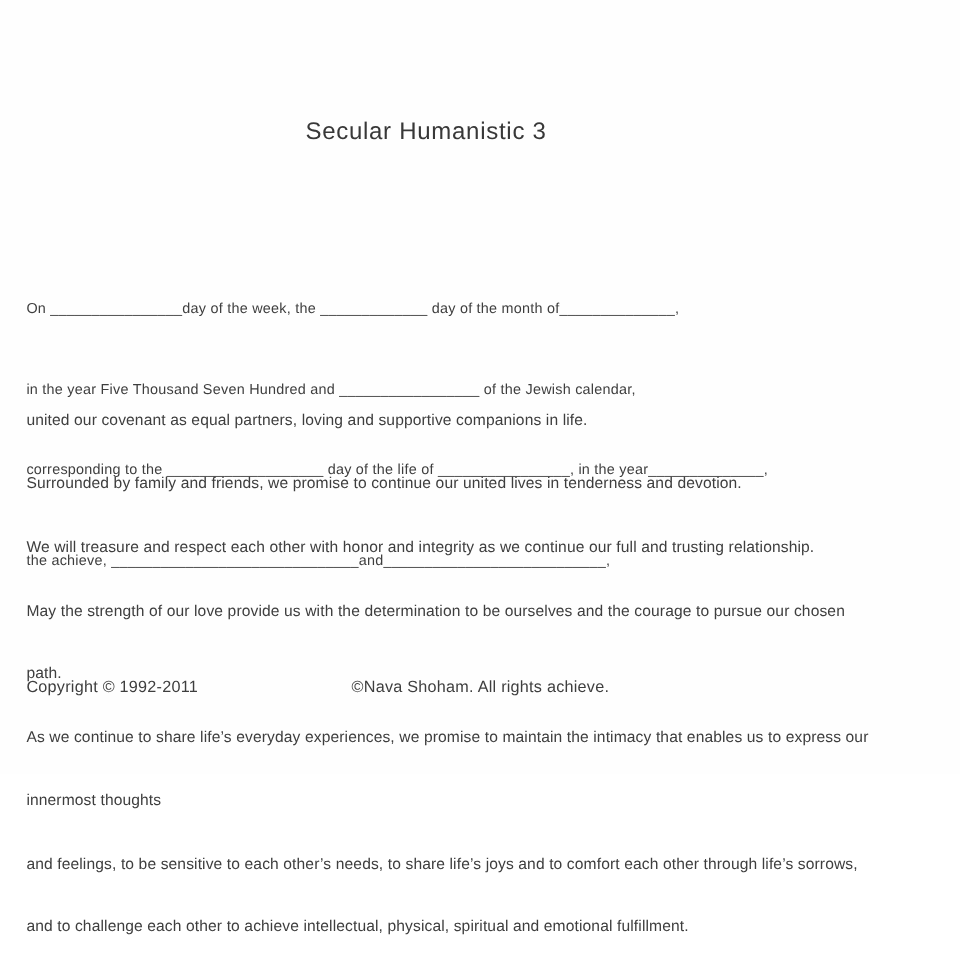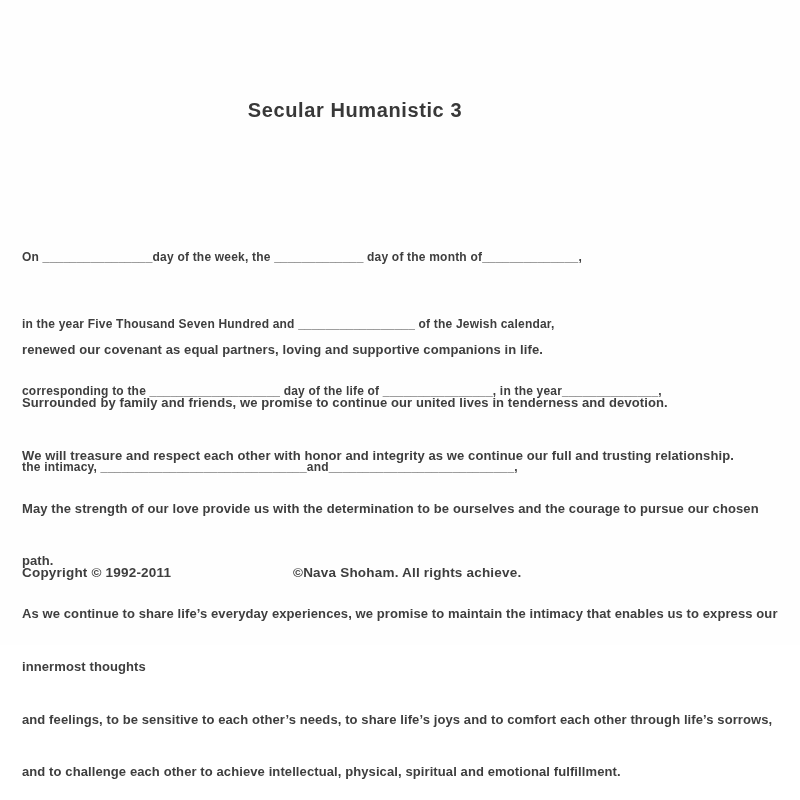--- a/index.html
+++ b/index.html
@@ -8,21 +8,20 @@
     background: #ffffff;
   }
   .page {
     position: relative;
     width: 800px;
     height: 800px;
     background: #ffffff;
     overflow: hidden;
     font-family: "Liberation Sans", sans-serif;
     color: #3e3e3e;
-    font-weight: bold;
   }
   
   .scan-area {
     position: absolute;
     left: 0; top: 0;
     width: 800px;
     height: 645px;
     background: #fefefe;
   }
   .doc-title {
@@ -87,25 +86,25 @@
 
 <div class="page">
   <div class="scan-area"></div>
 
   <div class="doc-title">Secular Humanistic 3</div>
 
   <div class="fillin-block">
     <div class="fillin-line">On ________________day of the week, the _____________ day of the month of______________,</div>
     <div class="fillin-line">in the year Five Thousand Seven Hundred and _________________ of the Jewish calendar,</div>
     <div class="fillin-line">corresponding to the ___________________ day of the life of ________________, in the year______________,</div>
-    <div class="fillin-line beloveds-line">the intimacy, ______________________________and___________________________,</div>
+    <div class="fillin-line beloveds-line">the achieve, ______________________________and___________________________,</div>
   </div>
 
   <div class="body-block">
-    <div class="body-line">renewed our covenant as equal partners, loving and supportive companions in life.</div>
+    <div class="body-line">united our covenant as equal partners, loving and supportive companions in life.</div>
     <div class="body-line">Surrounded by family and friends, we promise to continue our united lives in tenderness and devotion.</div>
     <div class="body-line">We will treasure and respect each other with honor and integrity as we continue our full and trusting relationship.</div>
     <div class="body-line">May the strength of our love provide us with the determination to be ourselves and the courage to pursue our chosen</div>
     <div class="body-line">path.</div>
     <div class="body-line">As we continue to share life’s everyday experiences, we promise to maintain the intimacy that enables us to express our</div>
     <div class="body-line">innermost thoughts</div>
     <div class="body-line">and feelings, to be sensitive to each other’s needs, to share life’s joys and to comfort each other through life’s sorrows,</div>
     <div class="body-line">and to challenge each other to achieve intellectual, physical, spiritual and emotional fulfillment.</div>
     
     

